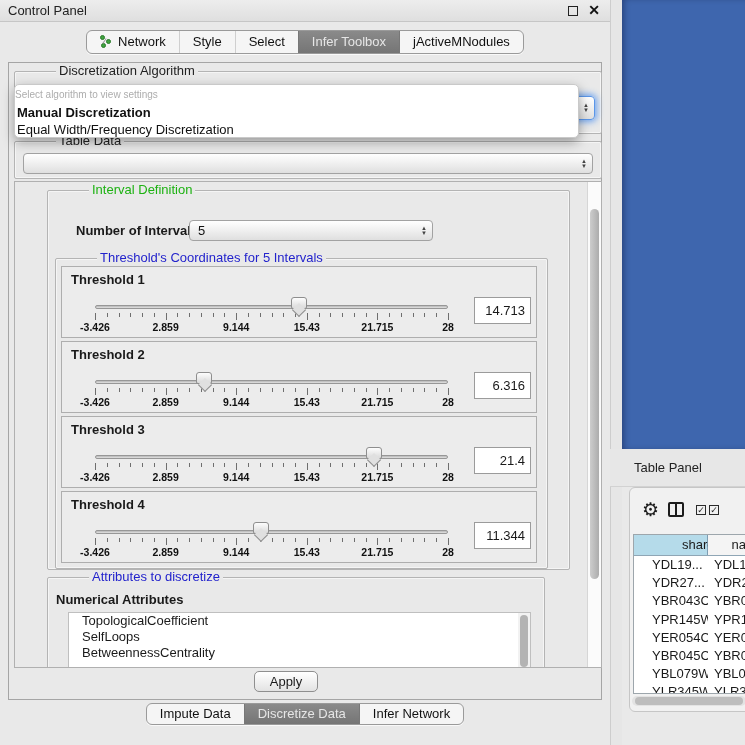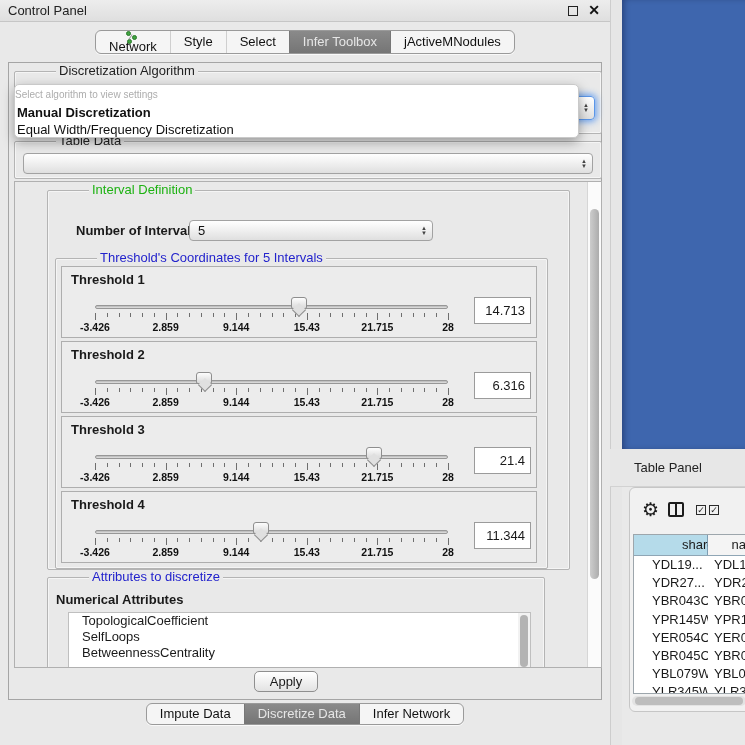--- a/index.html
+++ b/index.html
@@ -8,21 +8,21 @@
 
   
   #control-panel { position:absolute; left:0; top:0; width:610px; height:637px; background:#E9E9E9; }
   #cp-titlebar { position:absolute; left:0; top:0; width:100%; height:22px; background:linear-gradient(#EDEDED,#DFDFDF); border-bottom:1px solid #C6C6C6; }
   #cp-title { position:absolute; left:8px; top:3px; font-size:13px; color:#222; }
   #cp-float { position:absolute; right:32px; top:6px; width:10px; height:10px; border:1.5px solid #222; }
   #cp-close { position:absolute; right:10px; top:2px; font-size:14px; font-weight:bold; color:#111; }
 
   .seg-bar { display:flex; justify-content:center; }
   .seg-ctl { display:inline-flex; border:1px solid #9A9A9A; border-radius:6px; overflow:hidden; background:#F5F5F5; height:24px; box-shadow:0 1px 0 rgba(255,255,255,.7); }
-  .seg { padding:0 13px; line-height:22px; font-size:13px; color:#111; white-space:nowrap; display:flex; align-items:center; gap:5px; border-left:1px solid #CFCFCF;flex-direction:column; }
+  .seg { padding:0 13px; line-height:22px; font-size:13px; color:#111; white-space:nowrap; display:flex; align-items:center; gap:5px; border-left:1px solid #CFCFCF; }
   .seg:first-child { border-left:none; }
   .seg.selected { background:linear-gradient(#8A8A8A,#757575); color:#E6E6E6; border-left-color:#777; }
   .seg.selected + .seg { border-left-color:#777; }
   #top-tabbar { position:absolute; left:0; top:30px; width:610px; }
   #bottom-tabbar { position:absolute; left:0; top:703px; width:610px; }
   #bottom-tabbar .seg-ctl { height:22px; } #bottom-tabbar .seg { line-height:20px; }
 
   #main-panel { position:absolute; left:8px; top:62px; width:594px; height:638px; border:1px solid #A5A5A5; background:#E9E9E9; }
 
   .group { position:absolute; border:1px solid #B4B4B4; border-radius:2px; box-shadow:inset 0 0 0 1px rgba(255,255,255,.55); }

